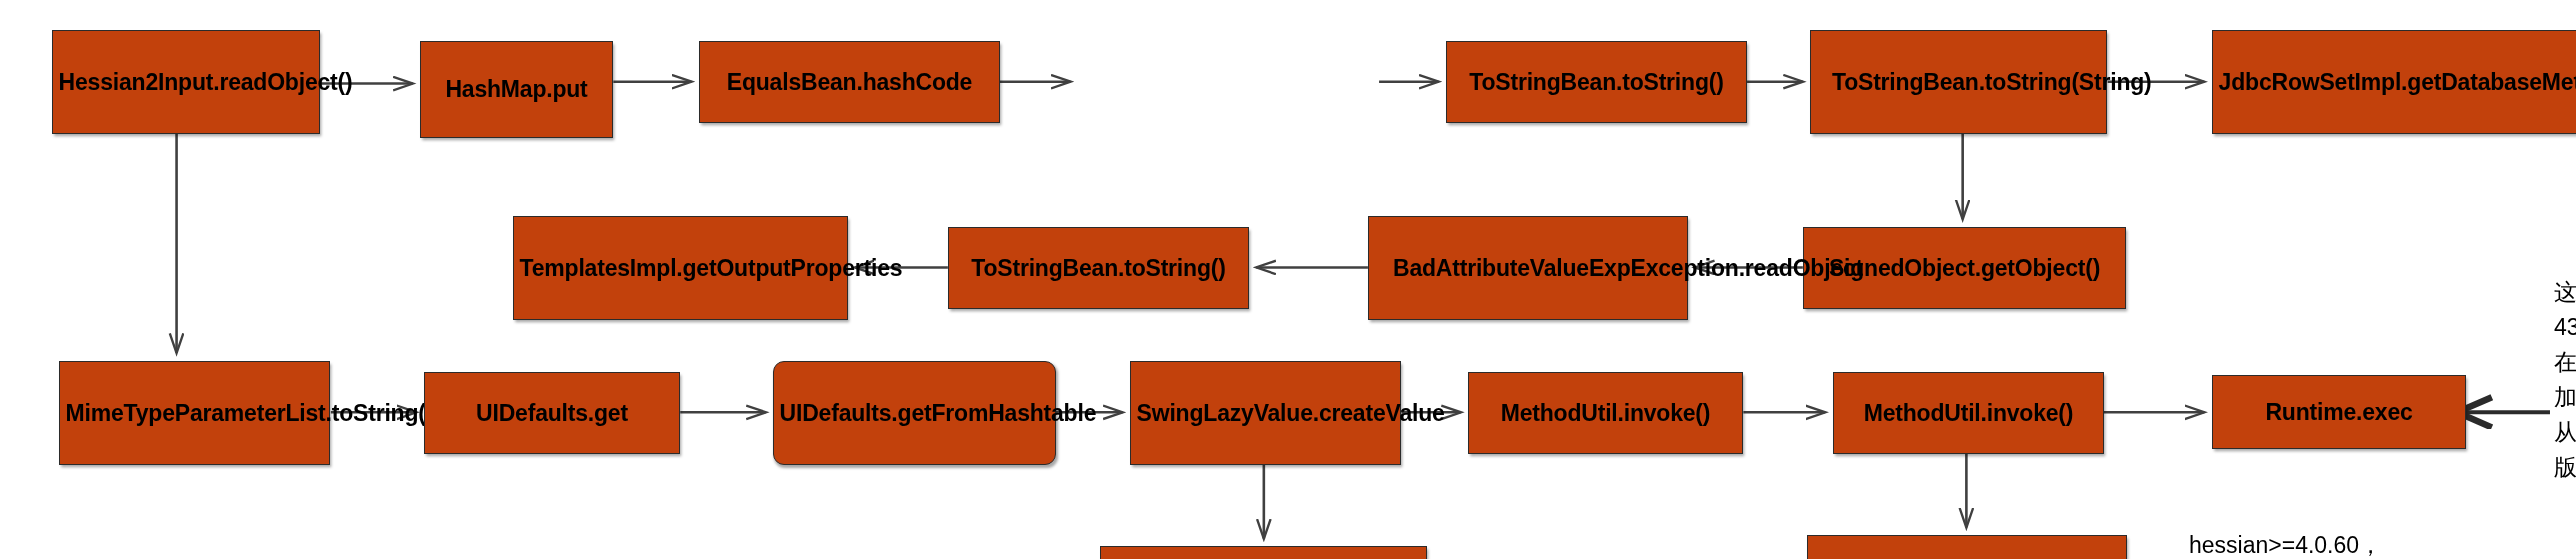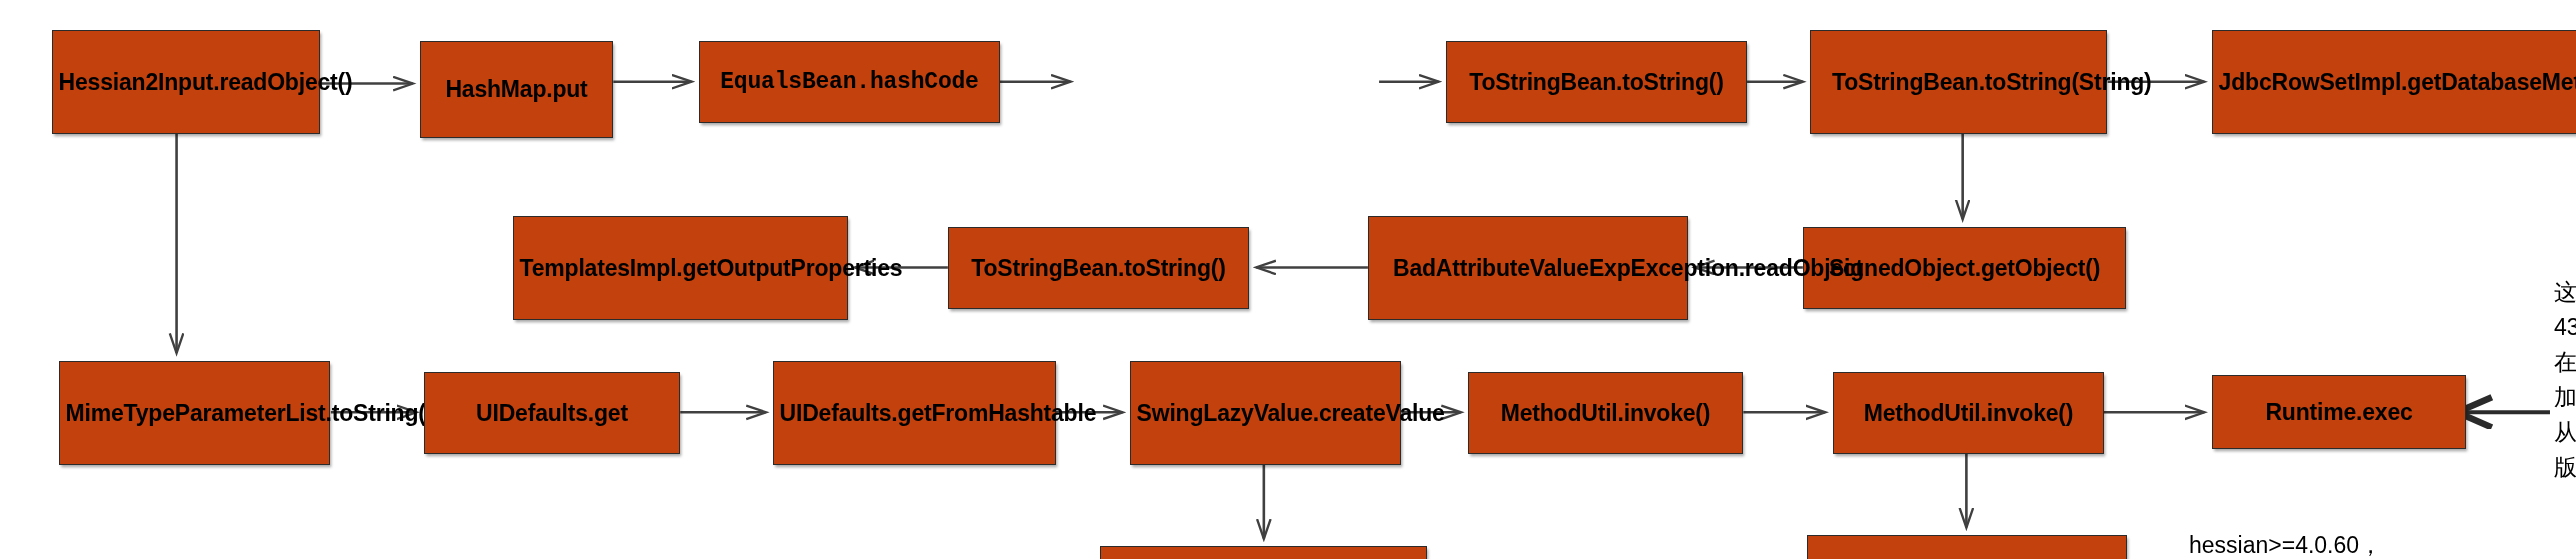--- a/index.html
+++ b/index.html
@@ -98,21 +98,21 @@
       <path d="M1172,316 L1148,316"></path>
     </g>
   </svg>
 
   <div class="node" style="left:52px;top:30px;width:268px;height:104px;">
     <span>Hessian2Input.readObject()</span>
   </div>
   <div class="node" style="left:420px;top:41px;width:193px;height:97px;">
     <span>HashMap.put</span>
   </div>
-  <div class="node" style="left:699px;top:41px;width:301px;height:82px;font-family:Liberation Mono, monospace;">
+  <div class="node" style="left:699px;top:41px;width:301px;height:82px;">
     <span>EqualsBean.hashCode</span>
   </div>
   <div class="node" style="left:1446px;top:41px;width:301px;height:82px;">
     <span>ToStringBean.toString()</span>
   </div>
   <div class="node" style="left:1810px;top:30px;width:297px;height:104px;padding-left:21px;">
     <span>ToStringBean.toString(String)</span>
   </div>
   <div class="node" style="left:2212px;top:30px;width:383px;height:104px;">
     <span>JdbcRowSetImpl.getDatabaseMetaData()</span>
@@ -130,21 +130,21 @@
   <div class="node" style="left:513px;top:216px;width:335px;height:104px;">
     <span>TemplatesImpl.getOutputProperties</span>
   </div>
 
   <div class="node" style="left:59px;top:361px;width:271px;height:104px;">
     <span>MimeTypeParameterList.toString()</span>
   </div>
   <div class="node" style="left:424px;top:372px;width:256px;height:82px;">
     <span>UIDefaults.get</span>
   </div>
-  <div class="node" style="left:773px;top:361px;width:283px;height:104px;">
+  <div class="node" style="left:773px;top:361px;width:283px;height:104px;border-radius:11px;">
     <span>UIDefaults.getFromHashtable</span>
   </div>
   <div class="node" style="left:1130px;top:361px;width:271px;height:104px;">
     <span>SwingLazyValue.createValue</span>
   </div>
   <div class="node" style="left:1468px;top:372px;width:275px;height:82px;">
     <span>MethodUtil.invoke()</span>
   </div>
   <div class="node" style="left:1833px;top:372px;width:271px;height:82px;">
     <span>MethodUtil.invoke()</span>

